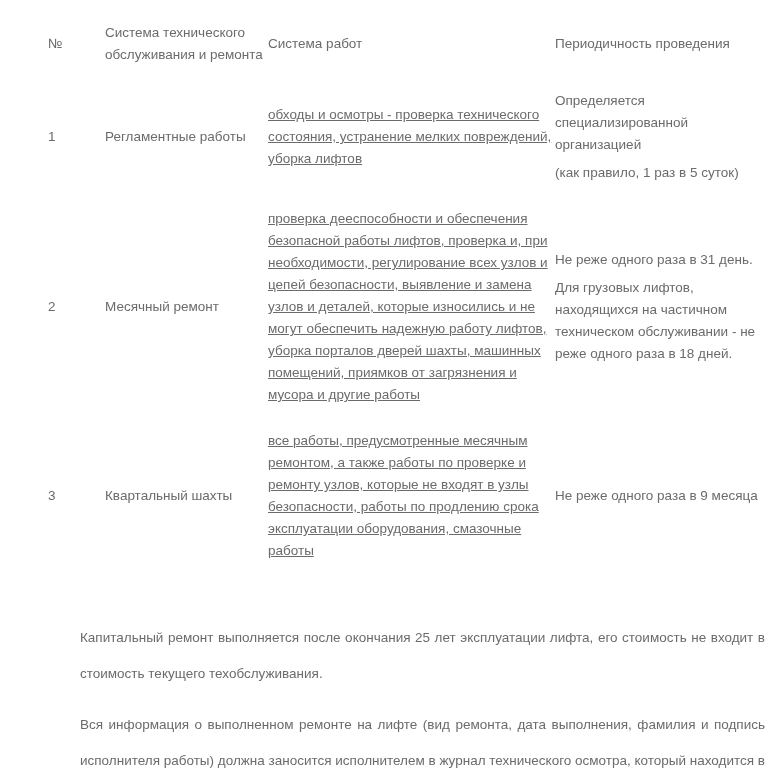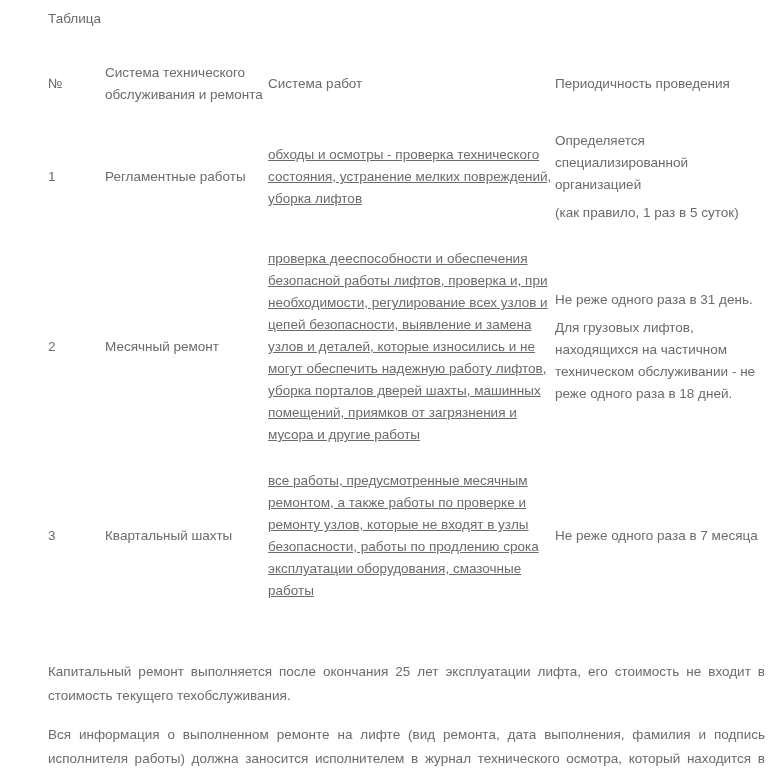--- a/index.html
+++ b/index.html
@@ -40,32 +40,32 @@
     font-weight: normal;
     padding: 12px 2px 12px 0;
     line-height: 22px;
   }
   td.cell-works, th.th-works { padding-right: 2px; }
   td.cell-works { text-align: justify; text-decoration: underline; }
   td.cell-period { text-align: justify; }
   td.cell-period p + p { margin-top: 6px; }
   .notes { margin-top: 46px; }
   .note {
-    line-height: 24px;
+    line-height: 36px;
     text-align: justify;
     margin-bottom: 15px;
+    margin-left: 32px;
   }
   .note:last-child { margin-bottom: 0; }
 </style>
 </head>
 <body>
 
 <div class="page">
 
-  <p class="doc-label">Таблица</p>
 
   <table class="maintenance-table">
     <colgroup>
       <col class="c-num">
         <col class="c-name">
         <col class="c-work">
         <col class="c-per">
     </colgroup>
     <thead>
       <tr>
@@ -92,21 +92,21 @@
         <td class="cell-period">
           <p>Не реже одного раза в 31 день.</p>
           <p>Для грузовых лифтов, находящихся на частичном техническом обслуживании - не реже одного раза в 18 дней.</p>
         </td>
       </tr>
       <tr>
         <td class="cell-num">3</td>
         <td class="cell-name">Квартальный шахты</td>
         <td class="cell-works">все работы, предусмотренные месячным ремонтом, а также работы по проверке и ремонту узлов, которые не входят в узлы безопасности, работы по продлению срока эксплуатации оборудования, смазочные работы</td>
         <td class="cell-period">
-          <p>Не реже одного раза в 7 месяца</p>
+          <p>Не реже одного раза в 9 месяца</p>
         </td>
       </tr>
     </tbody>
   </table>
 
   <div class="notes">
     <p class="note">Капитальный ремонт выполняется после окончания 25 лет эксплуатации лифта, его стоимость не входит в стоимость текущего техобслуживания.</p>
     <p class="note">Вся информация о выполненном ремонте на лифте (вид ремонта, дата выполнения, фамилия и подпись исполнителя работы) должна заносится исполнителем в журнал технического осмотра, который находится в машинном помещении.</p>
 
   </div>

